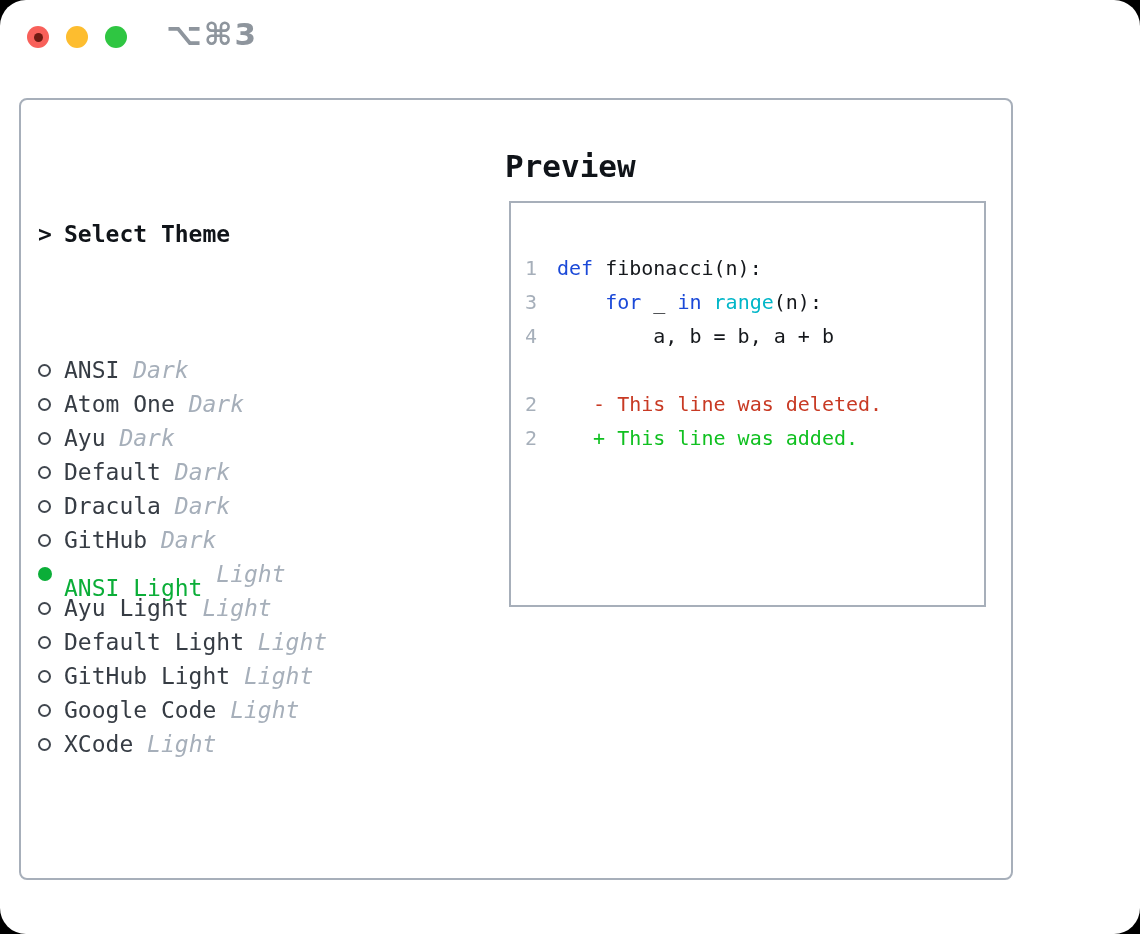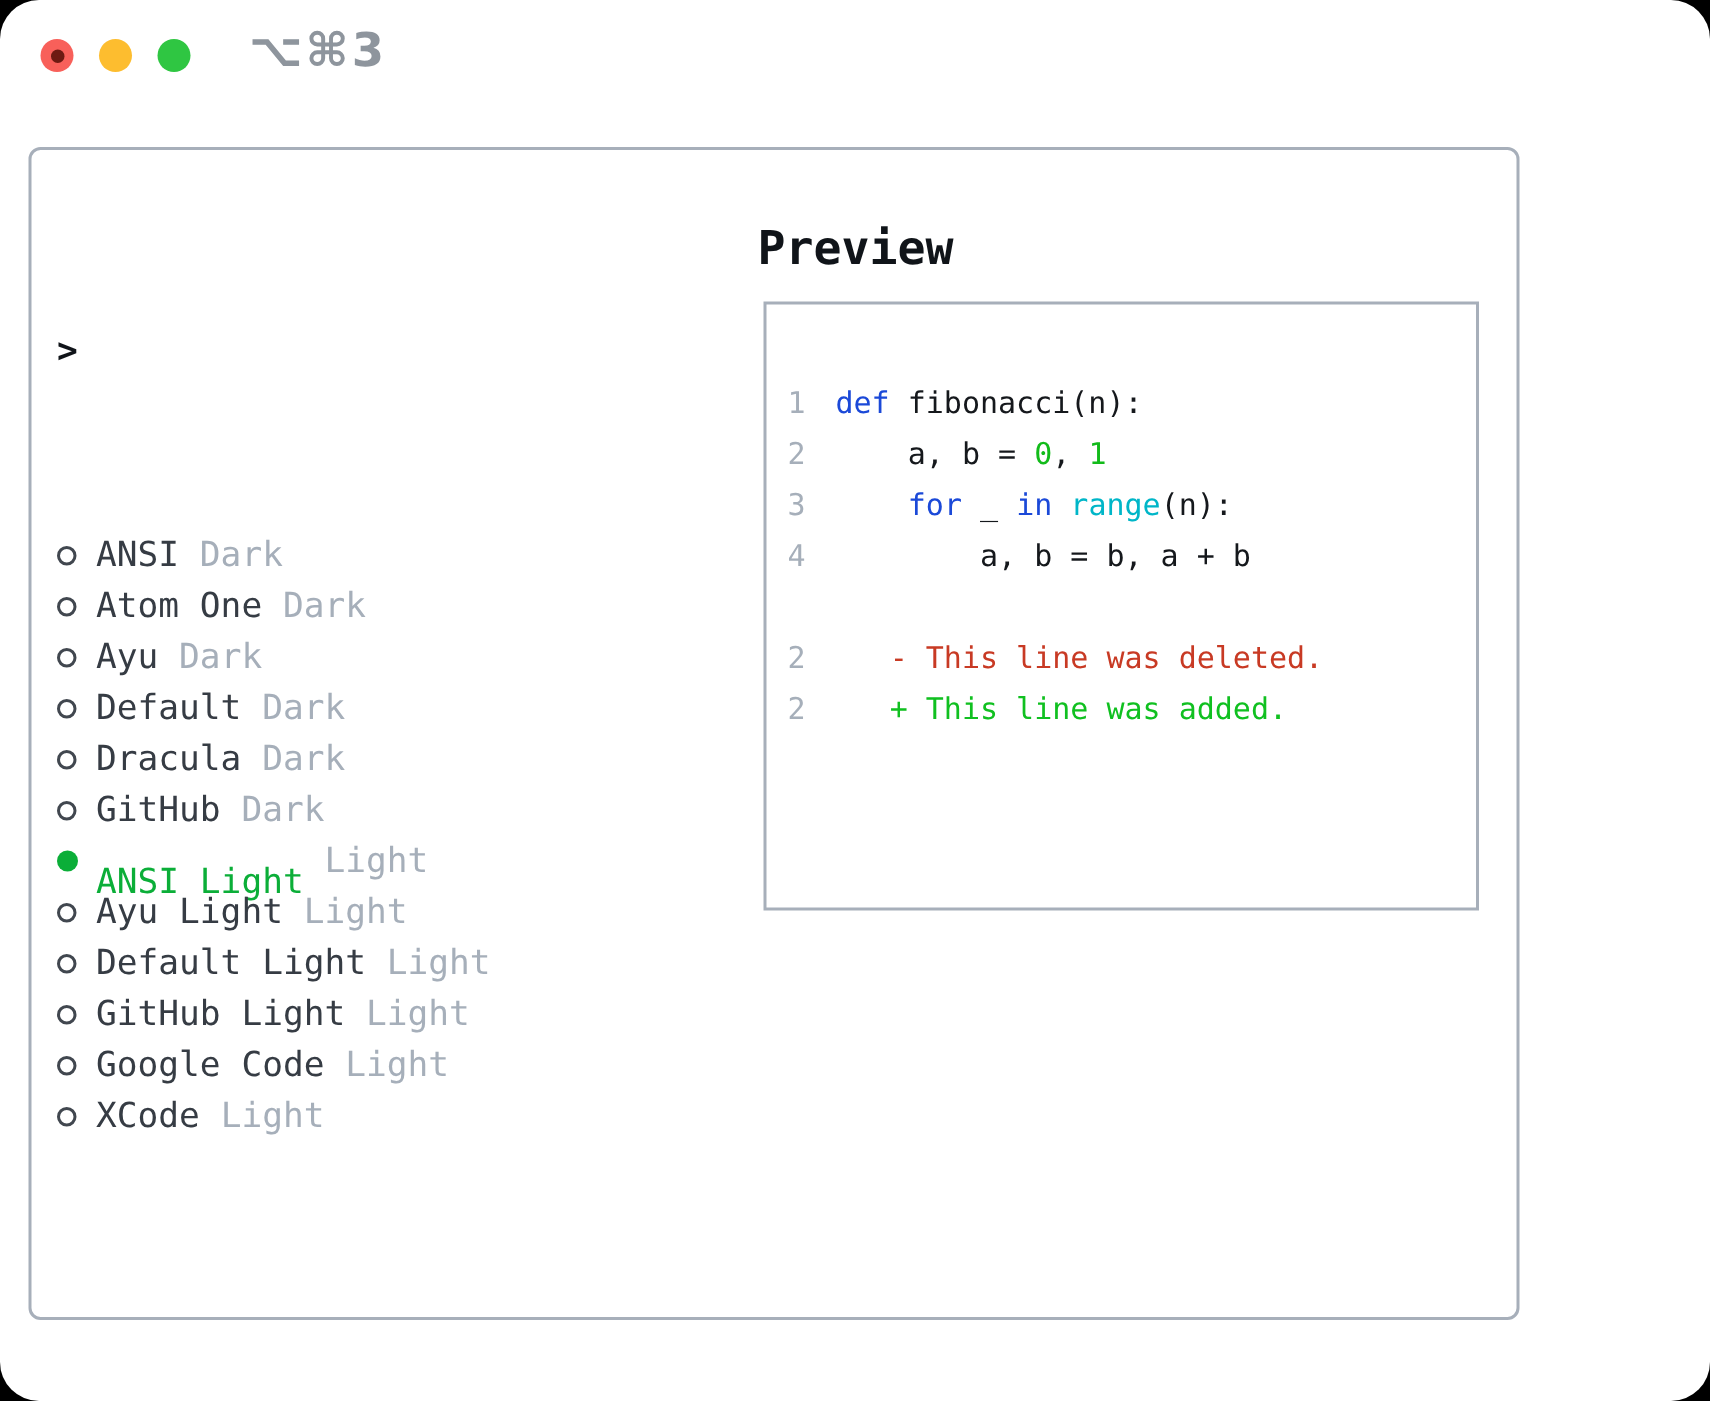--- a/index.html
+++ b/index.html
@@ -37,21 +37,21 @@
     font-size:23px;line-height:34px;white-space:pre;
   }
   .row{display:flex;align-items:center;height:34px;}
   .marker{width:26px;display:flex;align-items:center;flex:none;}
   .gt{font-weight:bold;color:var(--heading);}
   .ring{width:13px;height:13px;box-sizing:border-box;border:2.5px solid #41474f;border-radius:50%;}
   .dot{width:14px;height:14px;border-radius:50%;background:var(--accent-green);}
   .bold-label{font-weight:bold;color:var(--heading);}
   .item-name{color:var(--text);text-align:right;}
   .item-name.selected{color:var(--accent-green);margin-top:28px;}
-  .item-tag{color:var(--muted);margin-left:1ch;}
+  .item-tag{color:var(--muted);margin-left:1ch;font-style:italic;}
   .spacer{height:34px;}
   
   .preview-title{
     position:absolute;left:484px;top:49px;height:34px;line-height:34px;
     font-size:31px;font-weight:bold;color:var(--heading);
   }
   .preview-box{
     position:absolute;left:488px;top:101px;width:477px;height:406px;
     box-sizing:border-box;border:2px solid var(--border);
     padding:48px 0 0 14px;overflow:hidden;background:#fff;
@@ -78,41 +78,41 @@
     <button class="light yellow"></button>
     <button class="light green"></button>
   </div>
   <div class="shortcut">⌥⌘3</div>
 
   <div class="main-box">
 
     <div class="left-col">
       <div class="row">
         <span class="marker gt">&gt;</span>
+        <span class="bold-label">Select Theme</span>
       </div>
 
       <div><div class="row"><span class="marker"><span class="ring"></span></span><span class="item-name">ANSI</span><span class="item-tag">Dark</span></div><div class="row"><span class="marker"><span class="ring"></span></span><span class="item-name">Atom One</span><span class="item-tag">Dark</span></div><div class="row"><span class="marker"><span class="ring"></span></span><span class="item-name">Ayu</span><span class="item-tag">Dark</span></div><div class="row"><span class="marker"><span class="ring"></span></span><span class="item-name">Default</span><span class="item-tag">Dark</span></div><div class="row"><span class="marker"><span class="ring"></span></span><span class="item-name">Dracula</span><span class="item-tag">Dark</span></div><div class="row"><span class="marker"><span class="ring"></span></span><span class="item-name">GitHub</span><span class="item-tag">Dark</span></div><div class="row"><span class="marker"><span class="dot"></span></span><span class="item-name selected">ANSI Light</span><span class="item-tag">Light</span></div><div class="row"><span class="marker"><span class="ring"></span></span><span class="item-name">Ayu Light</span><span class="item-tag">Light</span></div><div class="row"><span class="marker"><span class="ring"></span></span><span class="item-name">Default Light</span><span class="item-tag">Light</span></div><div class="row"><span class="marker"><span class="ring"></span></span><span class="item-name">GitHub Light</span><span class="item-tag">Light</span></div><div class="row"><span class="marker"><span class="ring"></span></span><span class="item-name">Google Code</span><span class="item-tag">Light</span></div><div class="row"><span class="marker"><span class="ring"></span></span><span class="item-name">XCode</span><span class="item-tag">Light</span></div></div>
 
       <div class="spacer"></div>
 
       
 
       
 
       
 
       
     </div>
 
     <div class="preview-title">Preview</div>
 
     <div class="preview-box">
       <div>
           <div class="pline"><span class="lnum">1</span><span class="c-kw">def</span><span class="c-fg"> fibonacci(n):</span></div>
-          <div class="pline"><span class="lnum">2</span><span class="c-fg">    a, b = </span><span class="c-num">0</span><span class="c-fg">, </span><span class="c-num">1</span></div>
           <div class="pline"><span class="lnum">3</span><span class="c-fg">    </span><span class="c-kw">for</span><span class="c-fg"> _ </span><span class="c-kw">in</span><span class="c-fg"> </span><span class="c-fn">range</span><span class="c-fg">(n):</span></div>
           <div class="pline"><span class="lnum">4</span><span class="c-fg">        a, b = b, a + b</span></div>
           <div class="pline"><span class="lnum"></span></div>
           <div class="pline"><span class="lnum">2</span><span class="c-del">   - This line was deleted.</span></div>
           <div class="pline"><span class="lnum">2</span><span class="c-add">   + This line was added.</span></div>
         </div>
     </div>
 
   </div>
 </div>

